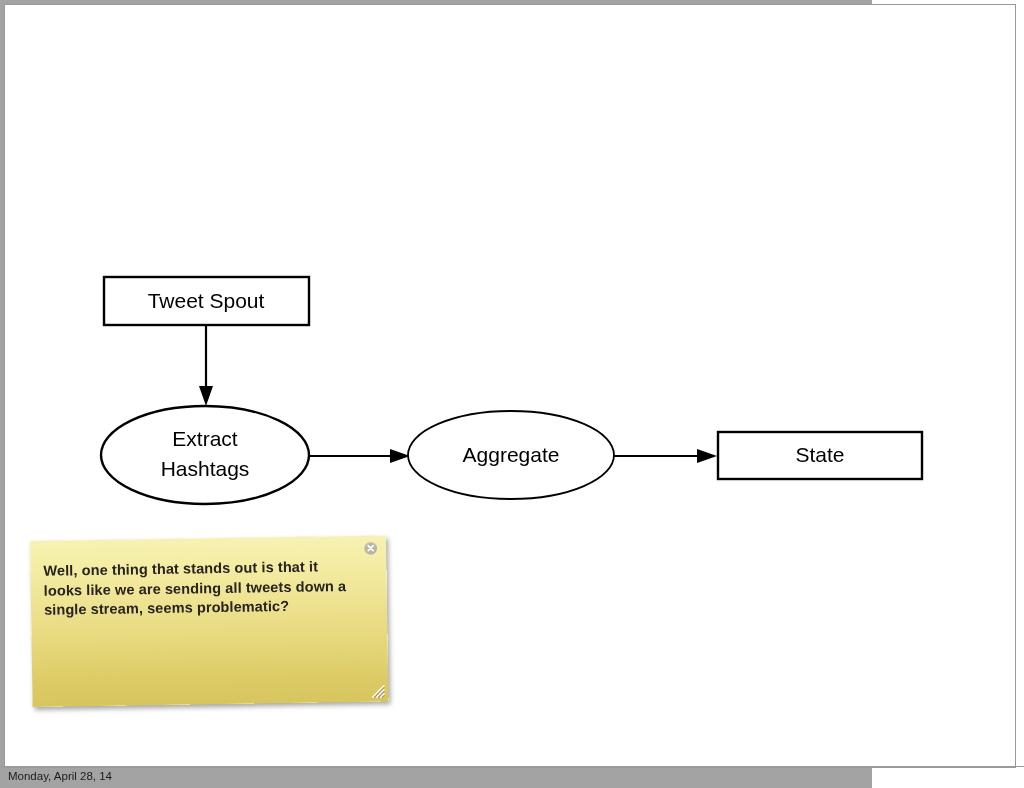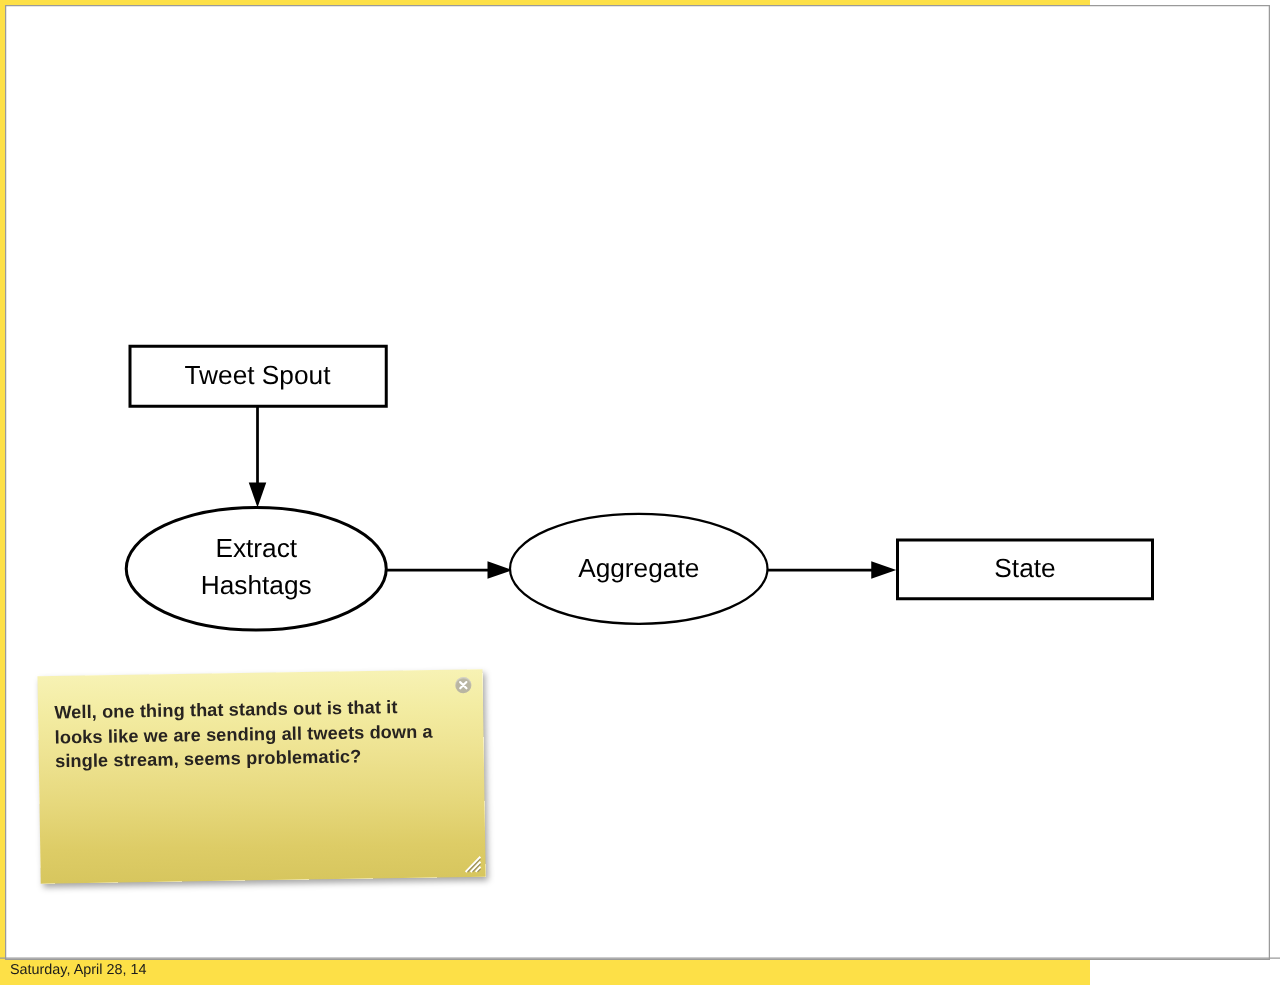--- a/index.html
+++ b/index.html
@@ -12,21 +12,21 @@
     height: 788px;
     overflow: hidden;
     font-family: "Liberation Sans", sans-serif;
     -webkit-font-smoothing: antialiased;
   }
 
   #slide-root {
     position: relative;
     width: 872px;
     height: 788px;
-    background: #fde047;
+    background: #a3a3a3;
   }
 
   
   .slide-frame {
     position: absolute;
     left: 4px;
     top: 4px;
     width: 1012px;
     height: 764px;
     border: 1px solid #9a9a9a;
@@ -203,15 +203,15 @@
 
     <div class="sticky-note-grip">
       <svg viewBox="0 0 16 16" aria-hidden="true">
         <path d="M15 3 L3 15 M15 7 L7 15 M15 11 L11 15" stroke="#ffffff" stroke-width="1.6" fill="none"></path>
         <path d="M15 4.6 L4.6 15 M15 8.6 L8.6 15 M15 12.6 L12.6 15" stroke="#9b9169" stroke-width="1" fill="none"></path>
       </svg>
     </div>
   </div>
 
   <div class="footer-rule"></div>
-  <div class="footer-date">Saturday, April 28, 14</div>
+  <div class="footer-date">Monday, April 28, 14</div>
 
 </div>
 
 </body></html>

